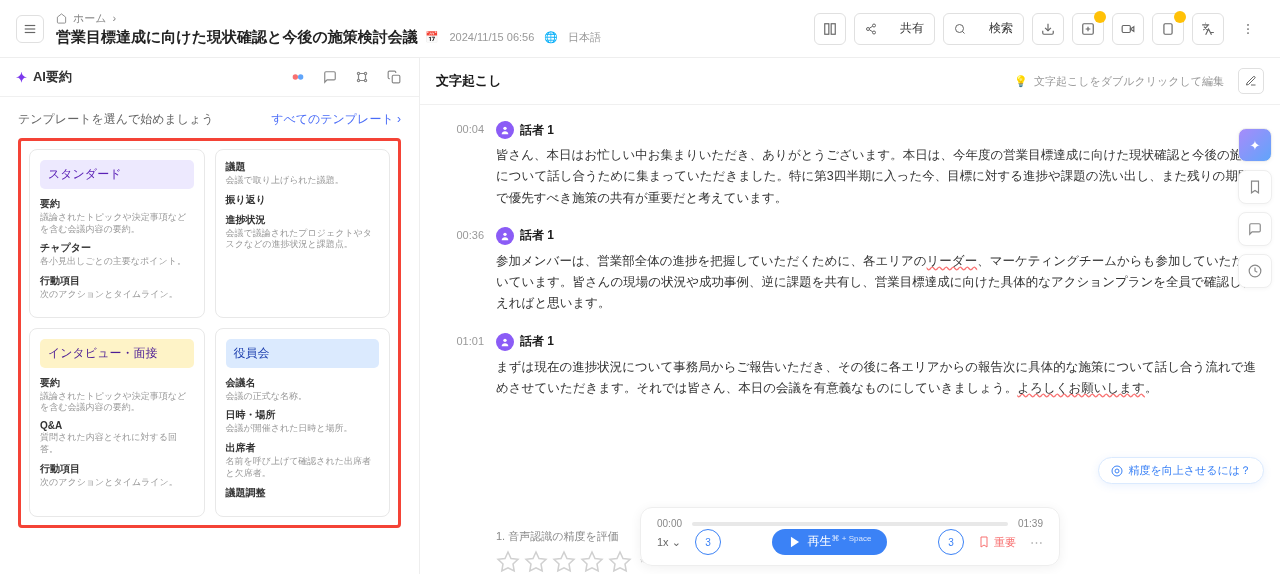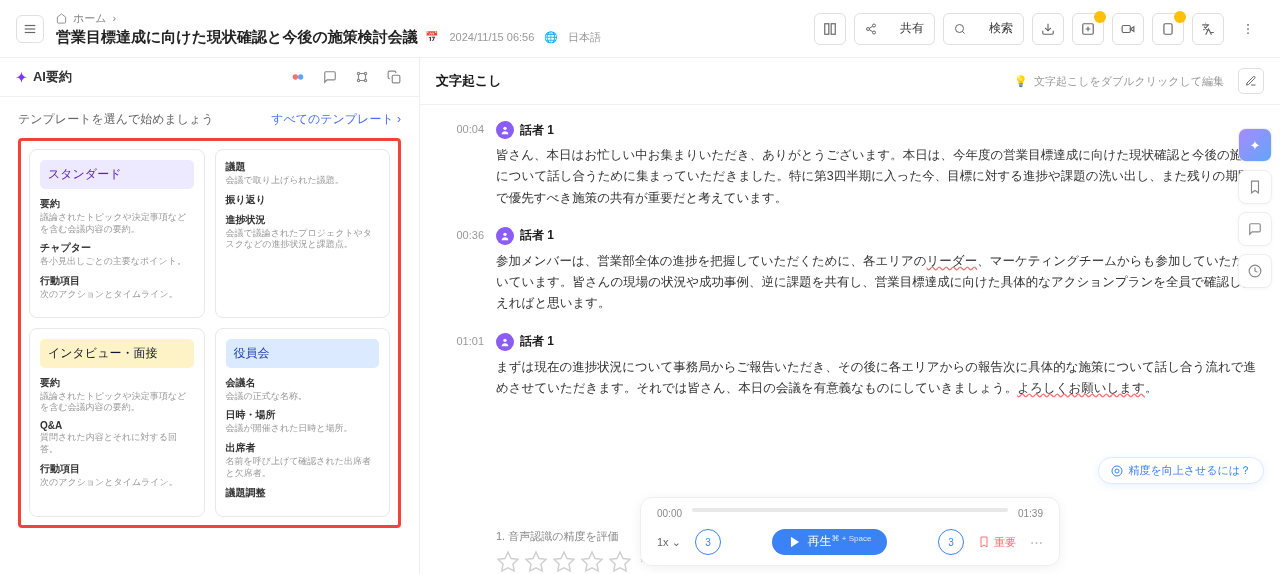--- a/index.html
+++ b/index.html
@@ -35,21 +35,21 @@
 .tmpl-hdr { display: flex; justify-content: space-between; align-items: center; margin-bottom: 10px; font-size: 12px; }
 .tmpl-hdr-l { color: #666; }
 .tmpl-hdr-r { color: #4a6cf7; cursor: pointer; }
 .tmpl-grid-wrap { border: 3px solid #f44336; padding: 8px; border-radius: 4px; }
 .tmpl-grid { display: grid; grid-template-columns: 1fr 1fr; gap: 10px; }
 .tmpl-card { border: 1px solid #e8e8e8; border-radius: 8px; padding: 10px; background: #fff; cursor: pointer; font-size: 11px; }
 .tmpl-card-hdr { padding: 6px 8px; border-radius: 5px; margin-bottom: 8px; font-size: 12px; font-weight: 500; display: flex; justify-content: space-between; align-items: center; }
 .tmpl-badge { font-size: 9px; background: #ffe8c2; color: #d97706; padding: 1px 6px; border-radius: 3px; }
 .bg-purple { background: #ede9fe; color: #5b21b6; }
 .bg-green { background: #d1fae5; color: #065f46; }
-.bg-yellow { background: #fef3c7; color: #0f172a; }
+.bg-yellow { background: #fef3c7; color: #4c1d95; }
 .bg-blue { background: #dbeafe; color: #1e40af; }
 .tmpl-sec { margin-bottom: 6px; }
 .tmpl-sec-t { font-size: 10px; font-weight: 600; color: #333; margin-bottom: 1px; }
 .tmpl-sec-d { font-size: 9px; color: #999; line-height: 1.3; }
 
 
 .rp-hdr { display: flex; align-items: center; padding: 10px 16px; border-bottom: 1px solid #f0f0f0; }
 .rp-title { font-size: 13px; font-weight: 600; }
 .rp-hint { margin-left: auto; font-size: 11px; color: #999; display: flex; align-items: center; gap: 6px; }
 .rp-edit { width: 26px; height: 26px; border: 1px solid #e0e0e0; border-radius: 5px; display: flex; align-items: center; justify-content: center; cursor: pointer; margin-left: 8px; }
@@ -66,21 +66,21 @@
 
 
 .rating { padding: 8px 24px 0 76px; }
 .rating-t { font-size: 11px; color: #888; margin-bottom: 6px; }
 .stars { display: flex; gap: 4px; align-items: center; }
 .star { width: 24px; height: 24px; color: #d0d0d0; cursor: pointer; }
 .star-req { color: #d0d0d0; margin-left: 4px; }
 
 
 .player { position: absolute; bottom: 8px; left: 50%; transform: translateX(-50%); width: 420px; background: rgba(255,255,255,0.98); border: 1px solid #eee; border-radius: 12px; padding: 10px 16px; box-shadow: 0 2px 12px rgba(0,0,0,0.06); }
-.progress-row { display: flex; align-items: flex-start; gap: 10px; font-size: 10px; color: #888; margin-bottom: 10px; }
+.progress-row { display: flex; align-items: center; gap: 10px; font-size: 10px; color: #888; margin-bottom: 0; }
 .progress-bar { flex: 1; height: 4px; background: #e8e8e8; border-radius: 2px; position: relative; }
 .controls { display: flex; align-items: center; justify-content: space-between; }
 .ctl-l, .ctl-r { display: flex; align-items: center; gap: 14px; }
 .play-btn { background: #3b82f6; color: #fff; border-radius: 20px; padding: 6px 16px; display: flex; align-items: center; gap: 6px; cursor: pointer; }
 .play-btn-txt { display: flex; flex-direction: row; line-height: 1.1; }
 .play-btn-main { font-size: 12px; font-weight: 500; }
 .play-btn-sub { font-size: 8px; opacity: 0.8; }
 .speed-btn { font-size: 11px; color: #666; cursor: pointer; }
 .skip-btn { width: 26px; height: 26px; border: 1.5px solid #3b82f6; border-radius: 50%; display: flex; align-items: center; justify-content: center; font-size: 10px; color: #3b82f6; cursor: pointer; }
 .imp-btn { display: flex; align-items: center; gap: 4px; font-size: 11px; color: #f87171; cursor: pointer; }

